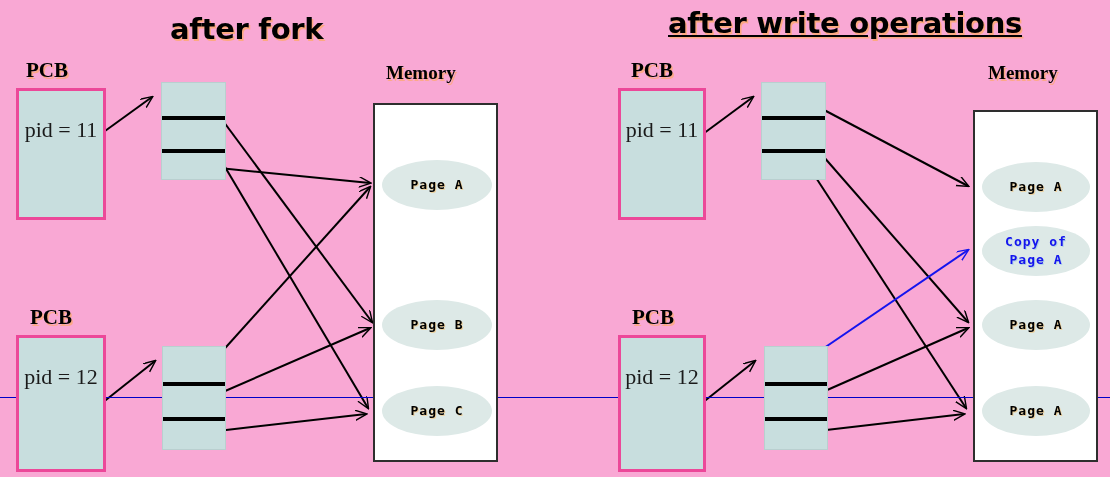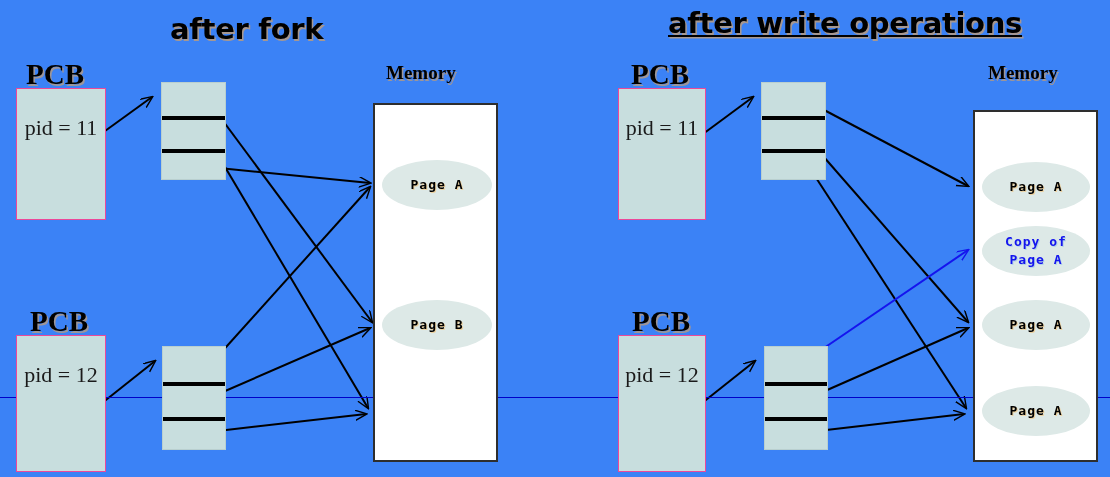--- a/index.html
+++ b/index.html
@@ -4,56 +4,56 @@
 <style>
   html, body {
     margin: 0;
     padding: 0;
     background: #ffffff;
   }
   #stage {
     position: relative;
     width: 1110px;
     height: 477px;
-    background: #3b82f6;
+    background: #f9a8d4;
     overflow: hidden;
     font-family: "Liberation Serif", "DejaVu Serif", serif;
   }
   .panel-title {
     position: absolute;
     font-family: "DejaVu Sans", "Liberation Sans", sans-serif;
     font-weight: bold;
     font-size: 29px;
     color: #000000;
     letter-spacing: -0.3px;
     white-space: nowrap;
     text-shadow: 1.5px 1.5px 0 rgba(255,170,60,0.55);
   }
   .pcb-label {
     position: absolute;
     font-family: "Liberation Serif", "DejaVu Serif", serif;
     font-weight: bold;
-    font-size: 29px;
+    font-size: 21px;
     color: #000000;
     white-space: nowrap;
     text-shadow: 1.5px 1.5px 0 rgba(255,170,60,0.5);
   }
   .memory-label {
     position: absolute;
     font-family: "Liberation Serif", "DejaVu Serif", serif;
     font-weight: bold;
     font-size: 19px;
     color: #000000;
     white-space: nowrap;
     text-shadow: 1.5px 1.5px 0 rgba(255,170,60,0.5);
   }
   .pcb-box {
     position: absolute;
     background: #c8dede;
-    border: 1px solid #ec4899;
+    border: 3px solid #ec4899;
     box-sizing: border-box;
   }
   .pcb-box .pid {
     position: absolute;
     left: 0; right: 0;
     font-family: "Liberation Serif", "DejaVu Serif", serif;
     font-size: 22px;
     color: #1a1a1a;
     text-align: center;
     white-space: nowrap;
@@ -170,20 +170,21 @@
     <div class="rule" style="top:33px;"></div>
     <div class="rule" style="top:66px;"></div>
   </div>
 
   <div class="memory-label" style="left:386px; top:62px;">Memory</div>
 
   <div class="memory-box" style="left:373px; top:103px; width:125px; height:359px;"></div>
 
   <div class="page-ellipse" style="left:382px; top:160px; width:110px; height:50px;">Page A</div>
   <div class="page-ellipse" style="left:382px; top:300px; width:110px; height:50px;">Page B</div>
+  <div class="page-ellipse" style="left:382px; top:386px; width:110px; height:50px;">Page C</div>
 
   <div class="pcb-label" style="left:30px; top:305px;">PCB</div>
 
   <div class="pcb-box" style="left:16px; top:335px; width:90px; height:137px;">
     <div class="pid" style="top:26px;">pid = 12</div>
   </div>
 
   <div class="ptable" style="left:162px; top:346px; width:64px; height:104px;">
     <div class="rule" style="top:35px;"></div>
     <div class="rule" style="top:70px;"></div>

